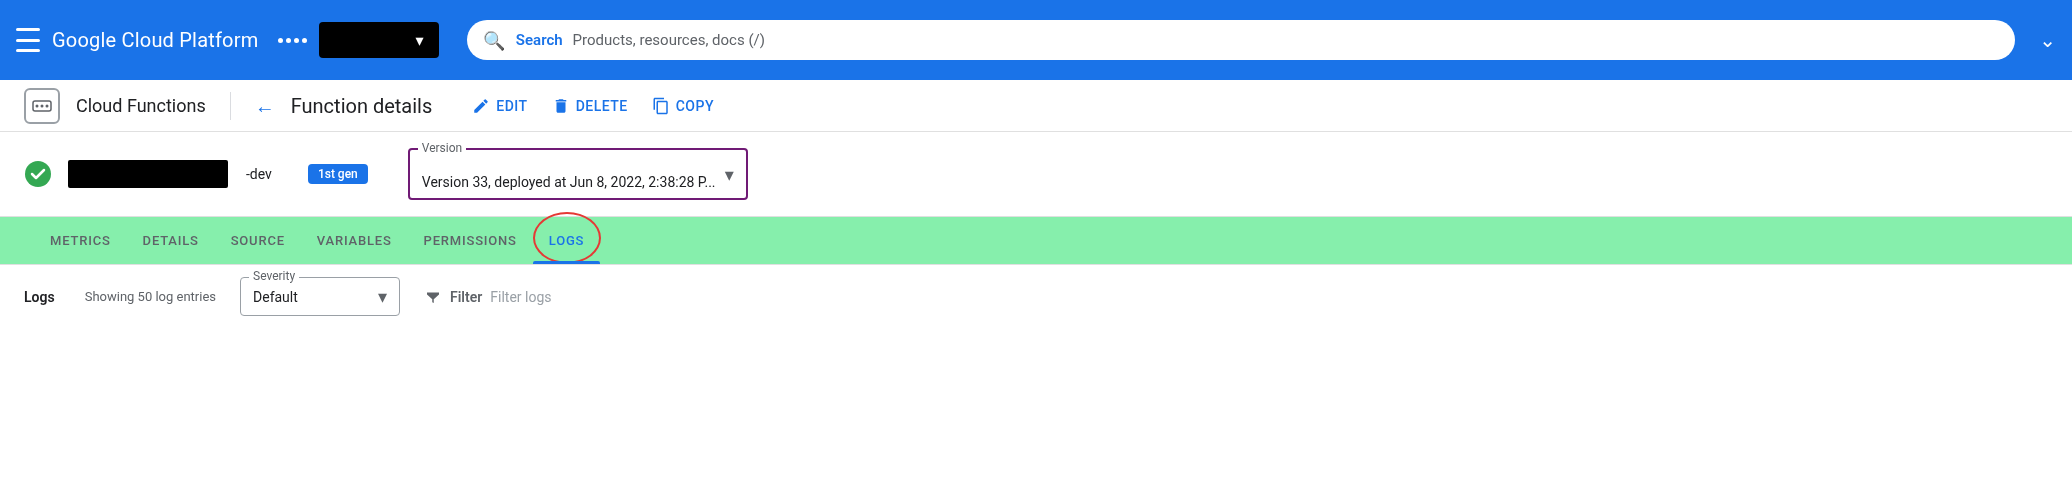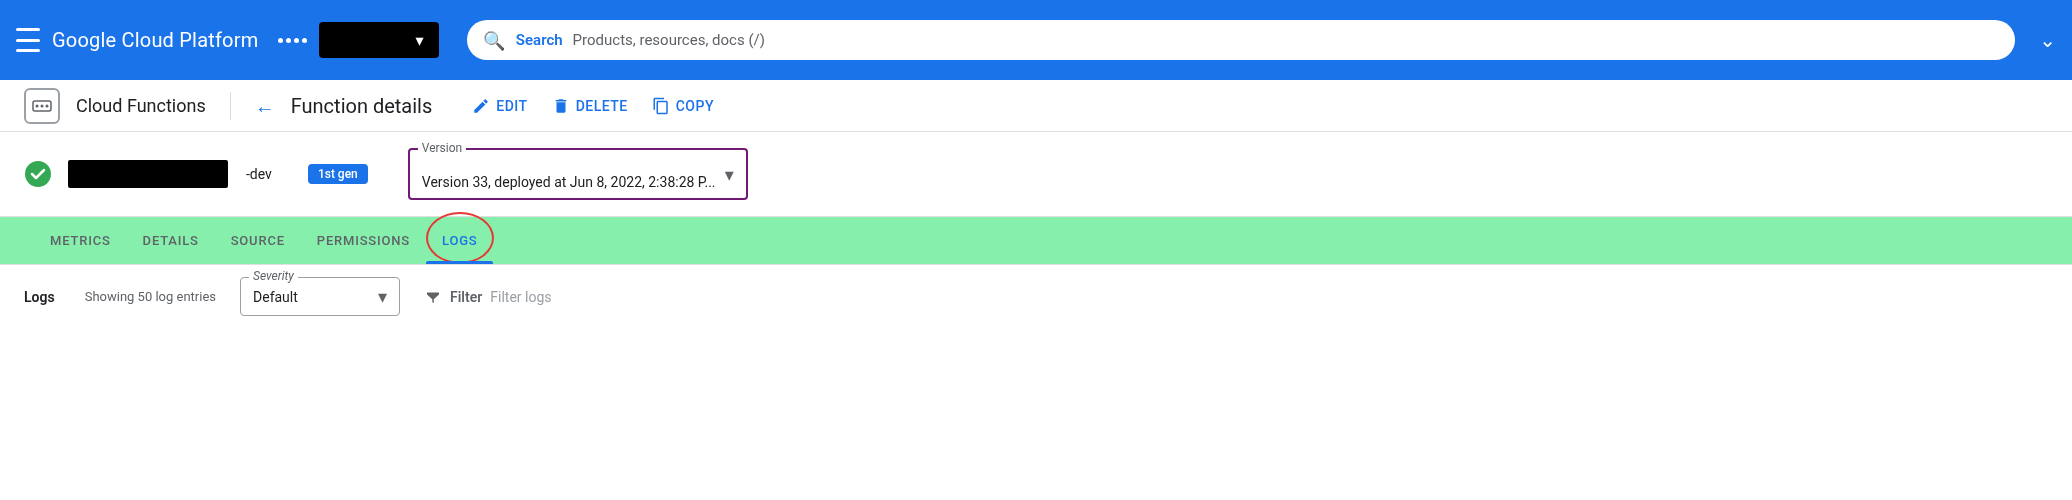--- a/index.html
+++ b/index.html
@@ -220,21 +220,21 @@
       border: 1px solid #9aa0a6;
       border-radius: 4px;
       padding: 8px 12px;
       display: flex; align-items: center; gap: 8px;
       cursor: pointer; position: relative;
       min-width: 160px;
     }
     .severity-selector .sev-label-small {
       position: absolute; top: -9px; left: 8px;
       background: #fff; padding: 0 4px;
-      font-size: 12px; color: #5f6368; font-style: italic;
+      font-size: 12px; color: #5f6368;
     }
     .severity-selector .sev-text {
       font-size: 14px; color: #202124; flex: 1;
     }
     .severity-selector .s-chevron { color: #5f6368; font-size: 18px; }
     .filter-section {
       display: flex; align-items: center; gap: 8px; cursor: pointer;
     }
     .filter-label { font-size: 14px; font-weight: 600; color: #5f6368; }
     .filter-input { font-size: 14px; color: #9aa0a6; }
@@ -322,20 +322,23 @@
   <div class="tab">
     <span>METRICS</span>
   </div>
   <div class="tab">
     <span>DETAILS</span>
   </div>
   <div class="tab">
     <span>SOURCE</span>
   </div>
   <div class="tab">
+    <span>VARIABLES</span>
+  </div>
+  <div class="tab">
     <span>PERMISSIONS</span>
   </div>
   <div class="tab active" style="position:relative;">
     <span>LOGS</span>
     <div class="tab-logs-circle"></div>
   </div>
 </div>
 
 <div class="logs-row">
   <span class="logs-title">Logs</span>

